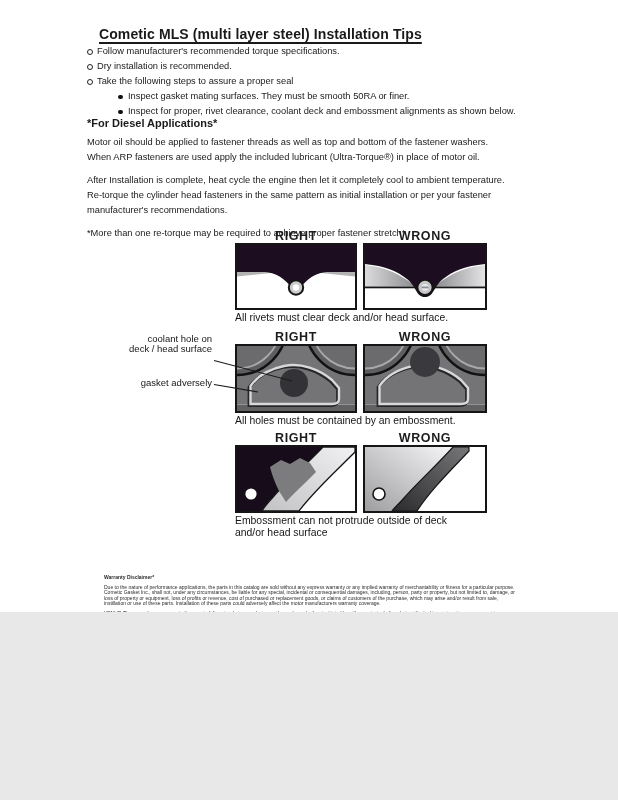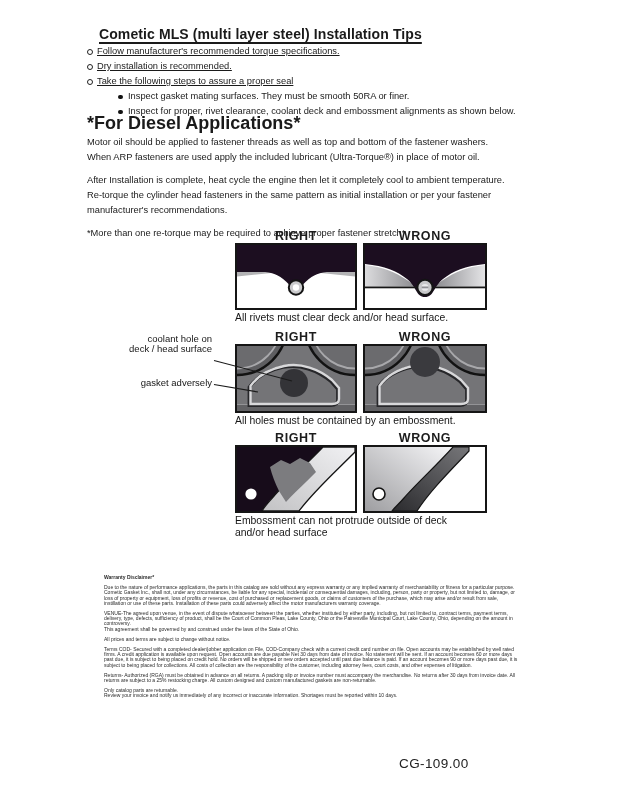--- a/index.html
+++ b/index.html
@@ -1,42 +1,42 @@
 <!DOCTYPE html>
 <html><head>
 <meta charset="utf-8">
 <style>
   html,body{margin:0;padding:0;background:#e8e8e8;}
   .page{
-    position:relative;width:618px;height:800px;background:#ffffff;
+    position:relative;width:618px;height:612px;background:#ffffff;
     font-family:"Liberation Sans",sans-serif;color:#1a1a1a;overflow:hidden;
     margin:0 auto;
   }
   .abs{position:absolute;}
   
   .title{
     left:99px;top:26px;font-size:14px;font-weight:bold;
     text-decoration:underline;text-decoration-thickness:1.5px;text-underline-offset:3px;
     letter-spacing:0.1px;
   }
   
   .tips{left:87px;top:44px;width:460px;font-size:9.3px;line-height:15px;}
-  .bullet{position:relative;padding-left:10px;text-decoration:underline;}
+  .bullet{position:relative;padding-left:10px;}
   .bullet::before{
     content:"";position:absolute;left:0;top:5px;width:4px;height:4px;
     border:1px solid #222;border-radius:50%;background:#fff;
   }
   .subbullet{position:relative;padding-left:10px;margin-left:31px;}
   .subbullet::before{
     content:"";position:absolute;left:0;top:5.5px;width:4.6px;height:4.6px;
     background:#111;border-radius:50%;
   }
   
   .diesel{left:87px;top:116px;width:420px;font-size:9.3px;line-height:15px;}
-  .diesel-h{font-size:18px;font-weight:bold;margin:0 0 4px 0;}
+  .diesel-h{font-size:11px;font-weight:bold;margin:0 0 4px 0;}
   .diesel p{margin:0 0 8px 0;}
   
   .drow{position:absolute;left:235px;width:252px;}
   .dlabels{display:flex;height:14px;}
   .dlabel{width:122px;text-align:center;font-size:12.5px;font-weight:bold;letter-spacing:0.6px;color:#1c1c1c;}
   .dlabel.w{width:124px;margin-left:6px;}
   .dboxes{display:flex;}
   .dbox{border:2px solid #151515;background:#fff;font-size:0;line-height:0;}
   .dbox.w{margin-left:6px;}
   .dcaption{margin-top:2px;font-size:10.4px;line-height:11.5px;white-space:pre-line;color:#161616;}

